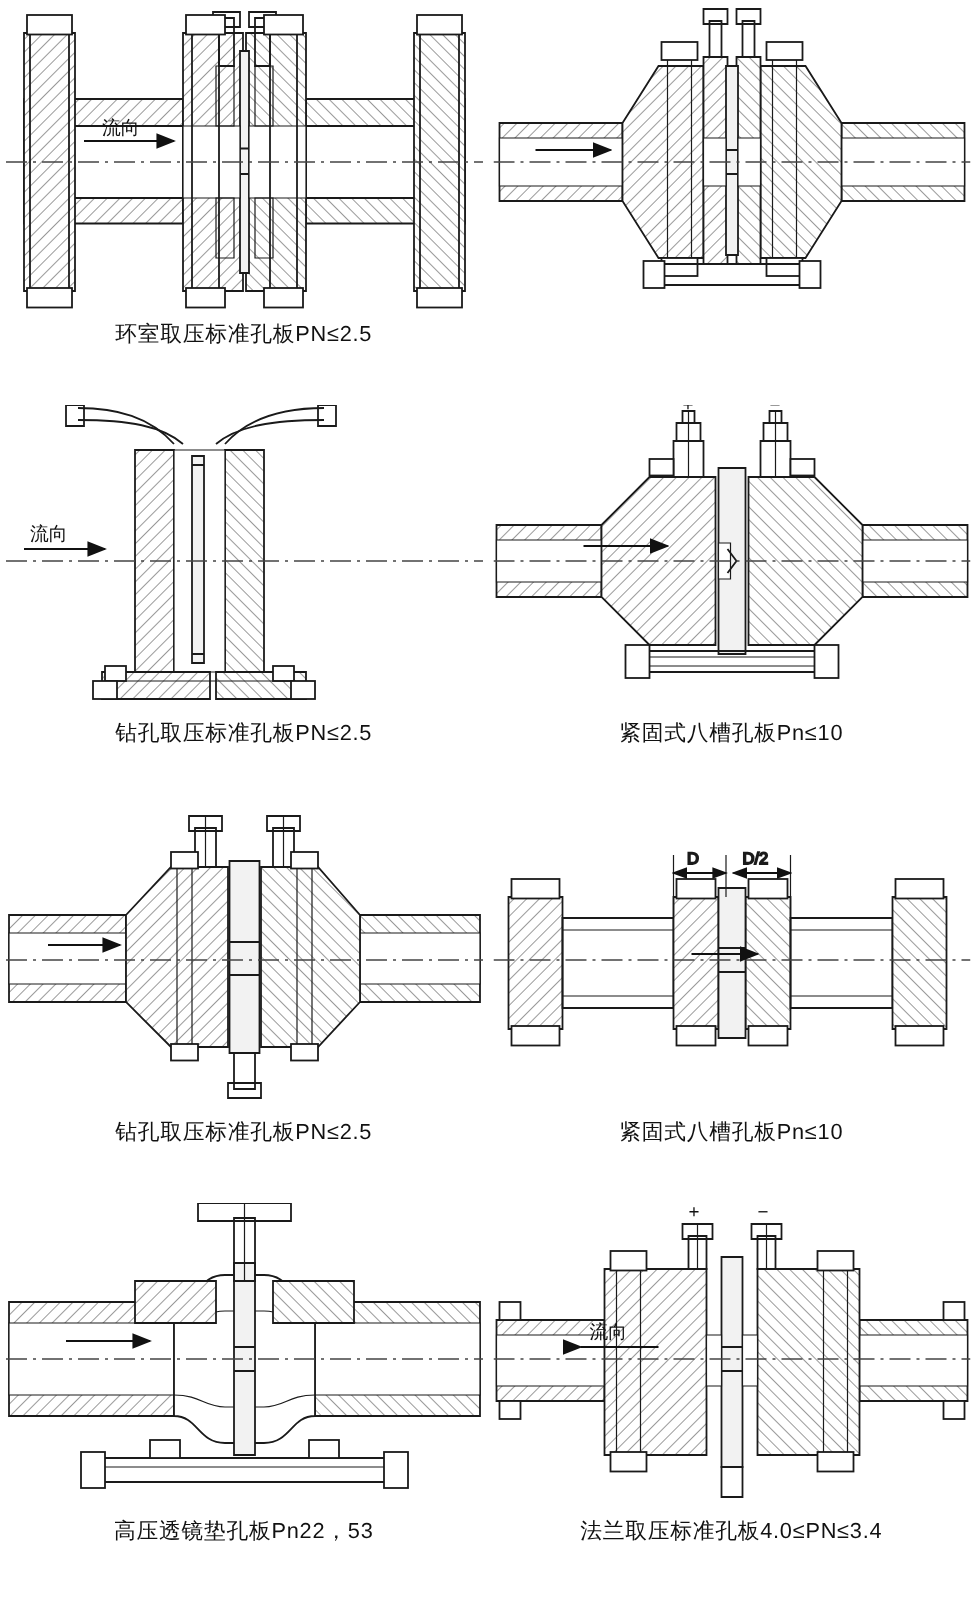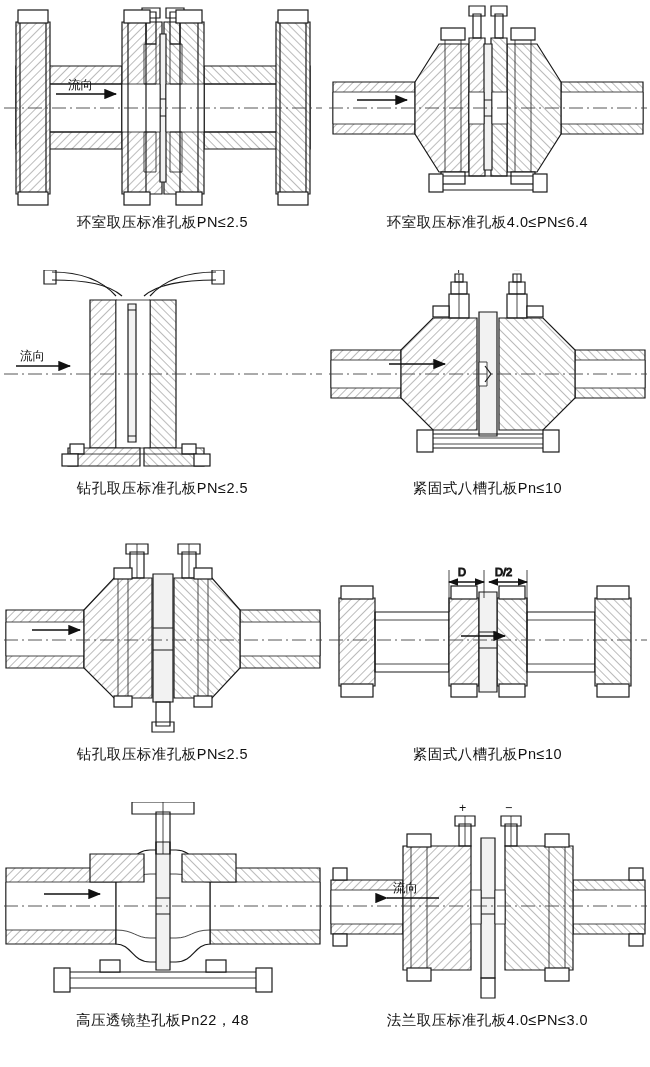--- a/index.html
+++ b/index.html
@@ -149,21 +149,20 @@
           <path class="ln thin" d="M116,36 V168 M132,36 V168 M186,36 V168 M202,36 V168"></path>
 
           <path class="ln med" d="M108,172 H210 V186 H108 Z"></path>
           <rect class="white ln med" x="100" y="170" width="14" height="18"></rect>
           <rect class="white ln med" x="204" y="170" width="14" height="18"></rect>
         </g>
         <line class="dash" x1="0" y1="104" x2="318" y2="104"></line>
         <line class="arrowline" x1="28" y1="96" x2="78" y2="96" marker-end="url(#arw)"></line>
       </svg>
     </div>
-    <div class="cap">环室取压标准孔板4.0≤PN≤6.4</div>
   </div>
 
   <div class="cell">
     <div class="fig">
       <svg viewBox="0 0 318 205" width="318" height="205">
         <g class="ln med">
 
           <path class="hatch-a ln med" d="M86,30 H112 V178 H86 Z"></path>
           <path class="hatch-b ln med" d="M146,30 H172 V178 H146 Z"></path>
           <path class="white ln thin" d="M112,30 H146 V178 H112 Z"></path>
@@ -345,21 +344,21 @@
           <rect class="white ln med" x="50" y="166" width="16" height="24"></rect>
           <rect class="white ln med" x="252" y="166" width="16" height="24"></rect>
           <path class="ln thin" d="M66,176 H252"></path>
           <rect class="white ln med" x="96" y="158" width="20" height="12"></rect>
           <rect class="white ln med" x="202" y="158" width="20" height="12"></rect>
         </g>
         <line class="dash" x1="0" y1="104" x2="318" y2="104"></line>
         <line class="arrowline" x1="40" y1="92" x2="96" y2="92" marker-end="url(#arw)"></line>
       </svg>
     </div>
-    <div class="cap">高压透镜垫孔板Pn22，48</div>
+    <div class="cap">高压透镜垫孔板Pn22，53</div>
   </div>
 
   <div class="cell">
     <div class="fig">
       <svg viewBox="0 0 318 205" width="318" height="205">
         <g class="ln med">
 
           <path class="hatch-a ln med" d="M2,78 H74 V132 H2 Z"></path>
           <path class="white ln thin" d="M2,88 H74 V122 H2 Z"></path>
 
@@ -393,16 +392,16 @@
           <rect class="white ln med" x="300" y="66" width="14" height="12"></rect>
           <rect class="white ln med" x="300" y="132" width="14" height="12"></rect>
         </g>
         <line class="dash" x1="0" y1="104" x2="318" y2="104"></line>
         <line class="arrowline" x1="110" y1="96" x2="58" y2="96" marker-end="url(#arwl)"></line>
         <text class="lbl" x="64" y="90">流向</text>
         <text class="lbl" x="130" y="10">+</text>
         <text class="lbl" x="176" y="10">−</text>
       </svg>
     </div>
-    <div class="cap">法兰取压标准孔板4.0≤PN≤3.0</div>
+    <div class="cap">法兰取压标准孔板4.0≤PN≤3.4</div>
   </div>
 
 </div>
 
 </body></html>

